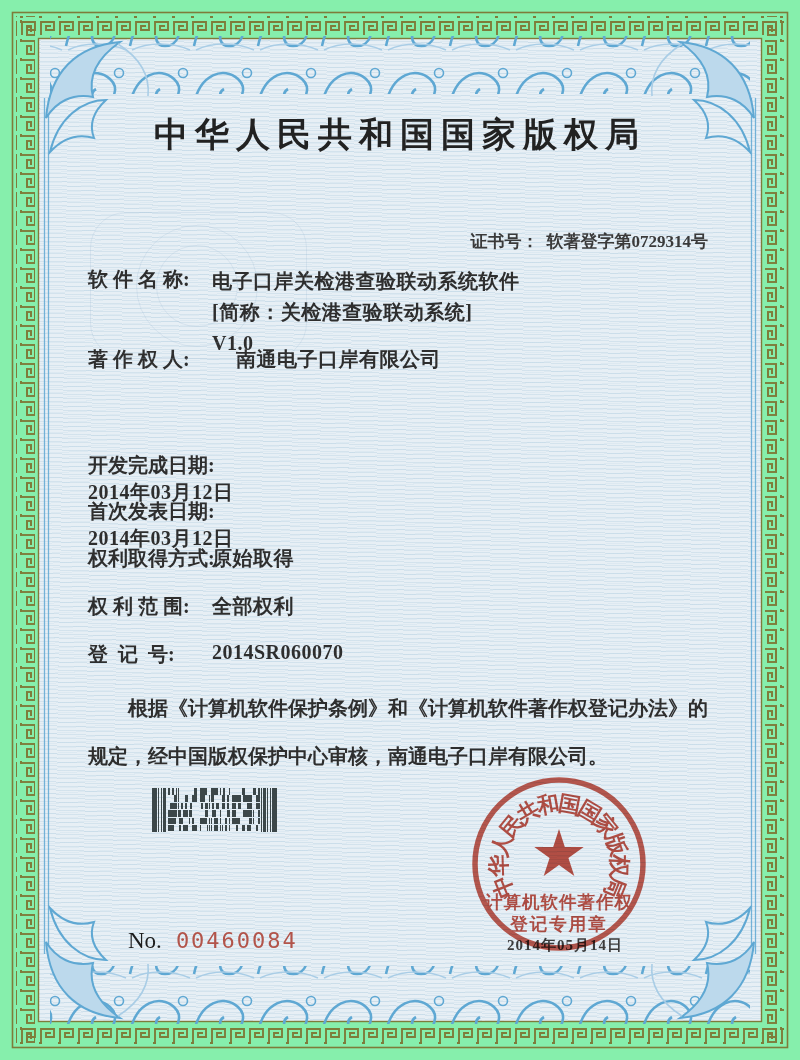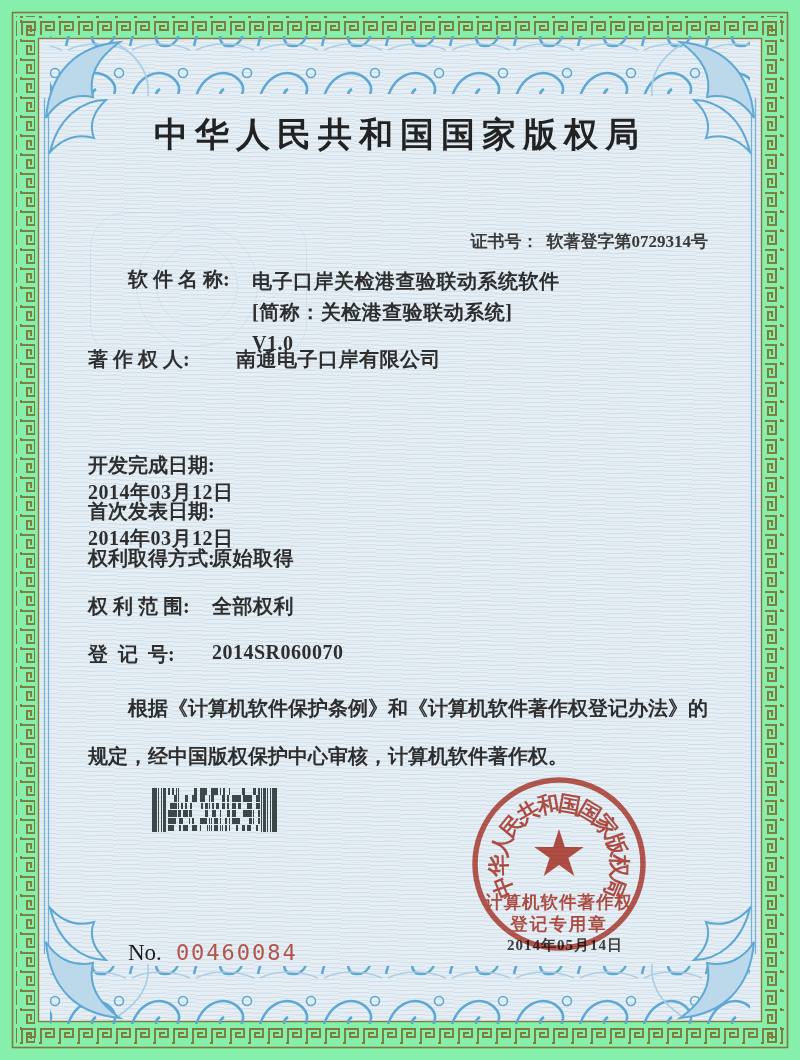--- a/index.html
+++ b/index.html
@@ -13,32 +13,32 @@
   .deco{position:absolute;left:0;top:0;z-index:1;}
   
   .txt{position:absolute;z-index:2;}
   #authority{left:0;top:112px;width:800px;text-align:center;font-size:34px;font-weight:bold;letter-spacing:7px;color:#222;}
   #main-title{left:0;top:163px;width:800px;text-align:center;font-size:43px;font-weight:bold;letter-spacing:6px;color:#1f1f1f;}
   #cert-line{top:230px;right:92px;font-size:17px;font-weight:bold;display:flex;gap:8px;color:#3a3a3a;}
   .row{position:absolute;left:88px;display:flex;font-size:20px;font-weight:600;}
   .lbl{width:124px;white-space:pre;flex:none;}
   .val{letter-spacing:0.5px;}
   .vlines div{line-height:31px;}
-  #row-name{top:266px;margin-left:40px;}
+  #row-name{top:266px;}
   #row-owner{top:346px;gap:24px;}
   #row-dev{top:452px;flex-direction:column;}
   #row-pub{top:498px;flex-direction:column;}
   #row-acq{top:545px;}
   #row-scope{top:593px;}
   #row-reg{top:641px;}
   #statement{left:88px;top:684px;width:630px;font-size:20px;font-weight:600;line-height:48px;}
   #statement .indent{text-indent:2em;}
   #barcode{position:absolute;left:152px;top:788px;z-index:2;}
   #serial{left:128px;top:928px;font-size:23px;display:flex;gap:14px;align-items:baseline;}
-  #serial .prefix{color:#1d1d1d;margin-top:12px;}
+  #serial .prefix{color:#1d1d1d;}
   #serial .num{font-family:"DejaVu Sans Mono","Liberation Mono",monospace;color:var(--serial-red,#b2544a);letter-spacing:2px;font-size:22px;}
   #stamp-date{left:460px;top:936px;width:210px;text-align:center;font-size:15px;font-weight:600;letter-spacing:1px;color:#3b3b3b;}
   
   #watermark{position:absolute;left:90px;top:212px;width:215px;height:145px;z-index:1;
     border:1.5px solid rgba(150,180,205,0.38);border-radius:36px;opacity:.55;}
   #watermark .c1,#watermark .c2{position:absolute;border-radius:50%;border:1.2px solid rgba(150,180,205,0.38);}
   #watermark .c1{left:45px;top:12px;width:120px;height:120px;}
   #watermark .c2{left:65px;top:32px;width:80px;height:80px;}
   
   #seal{position:absolute;left:449px;top:754px;z-index:3;mix-blend-mode:multiply;opacity:.92;}
@@ -134,21 +134,21 @@
     <span class="val">全部权利</span>
   </div>
 
   <div id="row-reg" class="row">
     <span class="lbl">登  记  号:</span>
     <span class="val">2014SR060070</span>
   </div>
 
   <div id="statement" class="txt">
     <div class="indent">根据《计算机软件保护条例》和《计算机软件著作权登记办法》的</div>
-    <div>规定，经中国版权保护中心审核，计算机软件著作权。</div>
+    <div>规定，经中国版权保护中心审核，南通电子口岸有限公司。</div>
   </div>
 
   <svg id="barcode" width="125" height="44" viewBox="0 0 205 50" preserveAspectRatio="none" shape-rendering="crispEdges">
       <rect x="0" y="0" width="8" height="50" fill="#3c4749"></rect>
       <rect x="10" y="0" width="2" height="50" fill="#3c4749"></rect>
       <rect x="14" y="0" width="2" height="50" fill="#3c4749"></rect>
       <rect x="18" y="0" width="5" height="50" fill="#3c4749"></rect>
       <rect x="27" y="0" width="2.6" height="7.4" fill="#3c4749"></rect>
       <rect x="33" y="0" width="2.6" height="7.4" fill="#3c4749"></rect>
       <rect x="39" y="0" width="2.6" height="7.4" fill="#3c4749"></rect>

